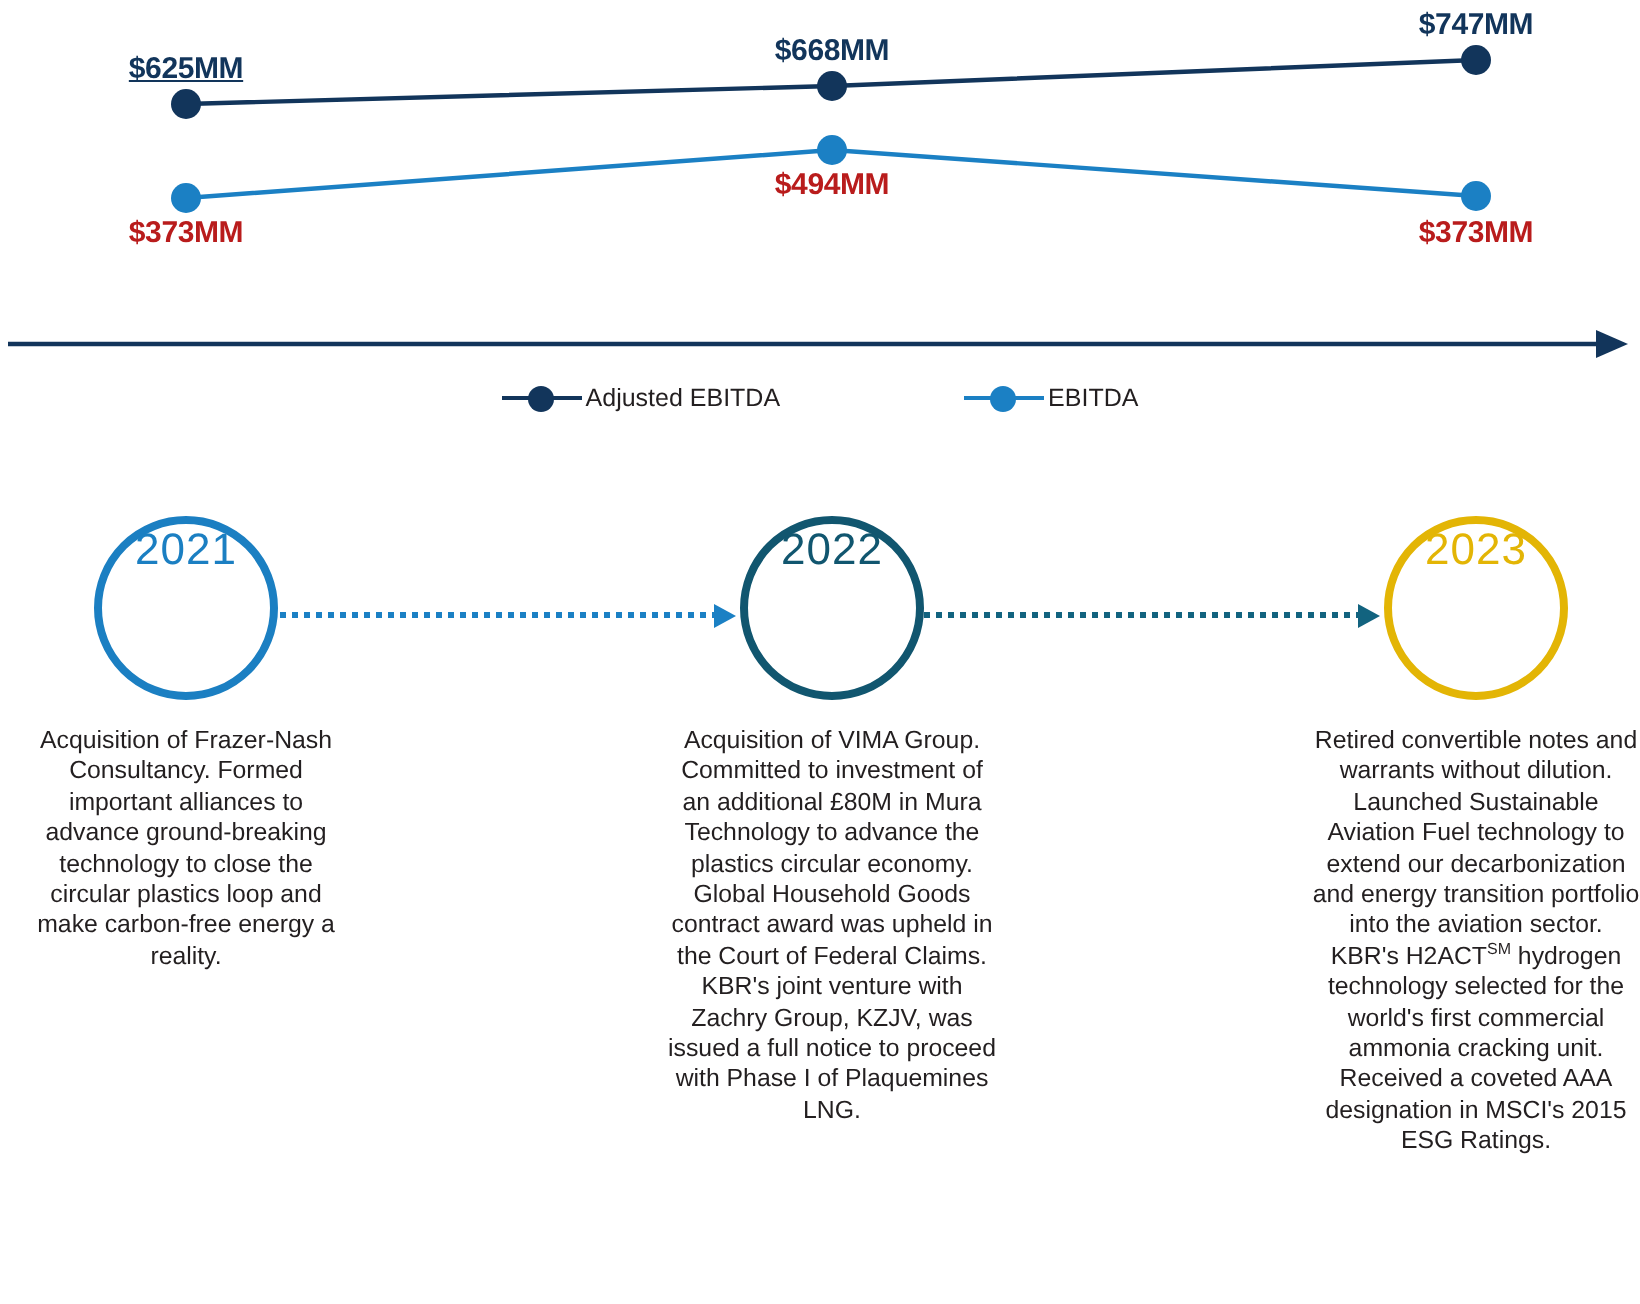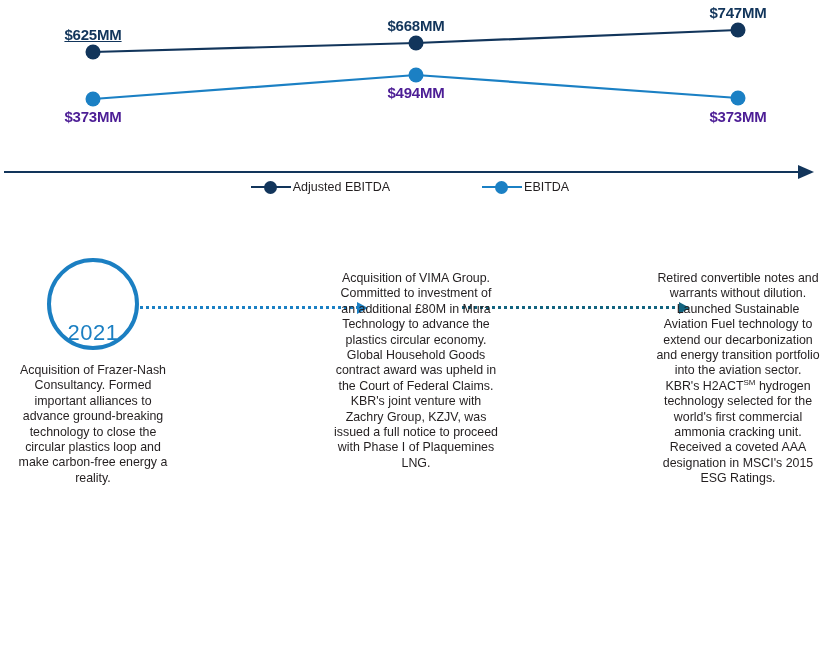--- a/index.html
+++ b/index.html
@@ -33,26 +33,26 @@
   }
   .pt-label {
     position: absolute;
     font-size: 15px;
     font-weight: bold;
     letter-spacing: -0.2px;
     white-space: nowrap;
     transform: translateX(-50%);
   }
   .pt-label.adj { color: #12355b; }
-  .pt-label.ebi { color: #4c1d95; }
+  .pt-label.ebi { color: #b91c1c; }
 
   #legend {
     position: absolute;
     left: 0;
-    top: 176px;
+    top: 188px;
     width: 820px;
     height: 22px;
     display: flex;
     justify-content: center;
     align-items: center;
     gap: 92px;
   }
   .legend-item {
     display: flex;
     align-items: center;
@@ -103,21 +103,21 @@
   .node-2 { left: 638px; }
 
   .circle {
     width: 92px;
     height: 92px;
     border-radius: 50%;
     border-style: solid;
     border-width: 4px;
     margin: 0 auto;
     display: flex;
-    align-items: flex-end;
+    align-items: flex-start;
     justify-content: center;
     box-sizing: border-box;
     background: #ffffff;
   }
   .circle-year {
     font-size: 22px;
     font-weight: normal;
     letter-spacing: 0.5px;
   }
   .node-body {
@@ -222,21 +222,27 @@
   </div>
 
   <div class="node node-0">
     <div class="circle" style="border-color:#1b7fc2;">
       <span class="circle-year" style="color:#1b7fc2;">2021</span>
     </div>
     <div class="node-body">Acquisition of Frazer-Nash Consultancy. Formed important alliances to advance ground-breaking technology to close the circular plastics loop and make carbon-free energy a reality.</div>
   </div>
 
   <div class="node node-1">
+    <div class="circle" style="border-color:#11566f;">
+      <span class="circle-year" style="color:#11566f;">2022</span>
+    </div>
     <div class="node-body">Acquisition of VIMA Group. Committed to investment of an additional £80M in Mura Technology to advance the plastics circular economy. Global Household Goods contract award was upheld in the Court of Federal Claims. KBR's joint venture with Zachry Group, KZJV, was issued a full notice to proceed with Phase I of Plaquemines LNG.</div>
   </div>
 
   <div class="node node-2">
+    <div class="circle" style="border-color:#e3b505;">
+      <span class="circle-year" style="color:#e3b505;">2023</span>
+    </div>
     <div class="node-body">
       <span>Retired convertible notes and warrants without dilution. Launched Sustainable Aviation Fuel technology to extend our decarbonization and energy transition portfolio into the aviation sector. KBR's H2ACT</span><sup>SM</sup><span> hydrogen technology selected for the world's first commercial ammonia cracking unit. Received a coveted AAA designation in MSCI's 2015 ESG Ratings.</span>
     </div>
   </div>
 </div>
 
 </body></html>

